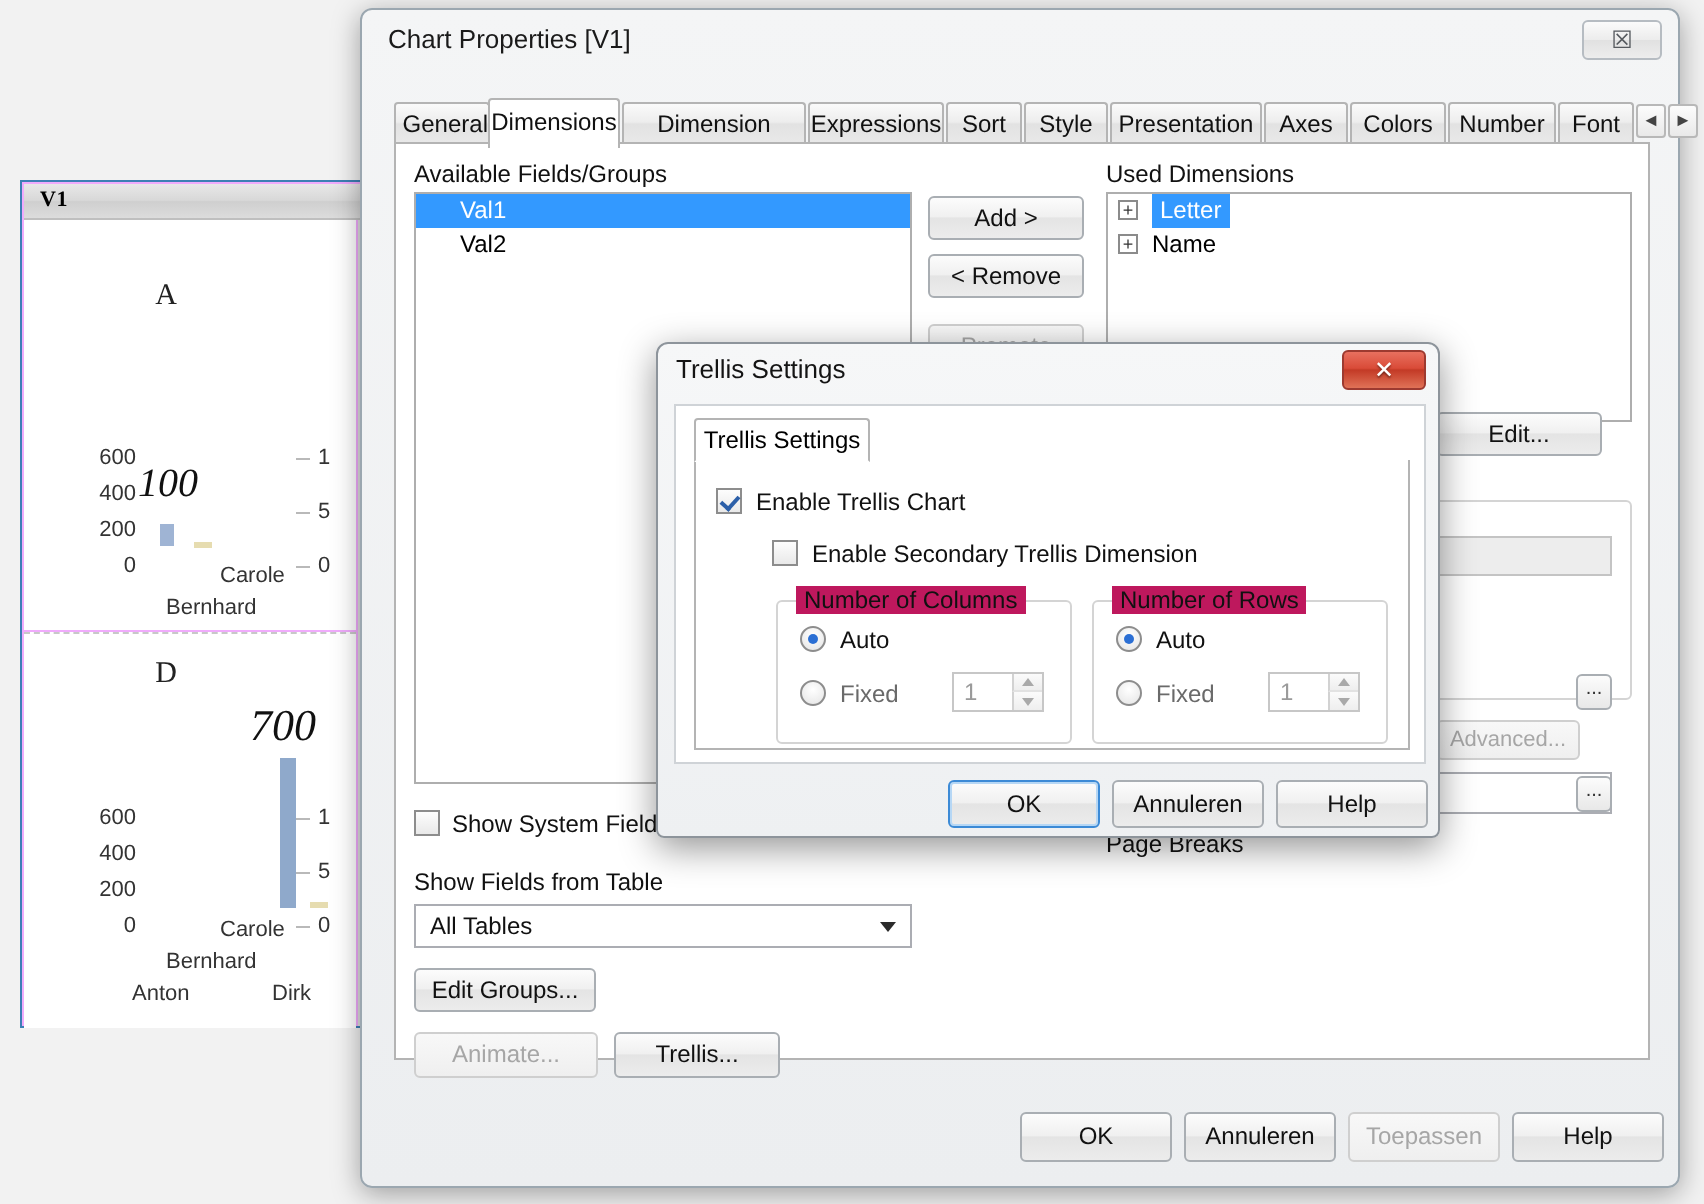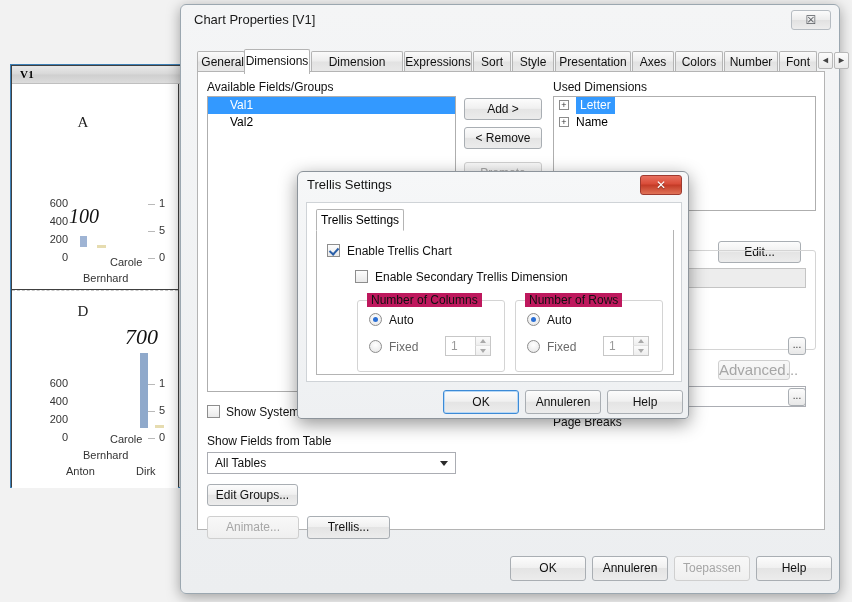--- a/index.html
+++ b/index.html
@@ -9,22 +9,22 @@
     font-family:"Liberation Sans","DejaVu Sans",sans-serif;
     font-size:12px;color:#000;
     -webkit-font-smoothing:antialiased;
   }
 
   
   #desktop{position:absolute;left:0;top:0;width:852px;height:602px;
     background:#f2f2f2;}
 
   
-  #chartwin{position:absolute;left:10px;top:64px;width:178px;height:424px;
-    border:1px solid #3d7fb5;background:#404040;box-sizing:border-box;}
+  #chartwin{position:absolute;left:10px;top:90px;width:178px;height:424px;
+    border:1px solid #3d7fb5;background:#f0abfc;box-sizing:border-box;}
   #chartwin-title{position:absolute;left:1px;top:1px;width:176px;height:18px;
     background:linear-gradient(to bottom,#e8e8e8 0%,#d8d8d8 48%,#cfcfcf 52%,#dcdcdc 100%);
     border-bottom:1px solid #bfbfbf;box-sizing:border-box;}
   #chartwin-title span{position:absolute;left:8px;top:2px;font-size:11px;font-weight:bold;
     font-family:"Liberation Serif","DejaVu Serif",serif;letter-spacing:.3px;}
   .chartpane{position:absolute;left:1px;width:166px;background:#fff;overflow:hidden;}
   #pane-a{top:19px;height:205px;}
   #pane-d{top:225px;height:197px;border-top:1px dashed #c8c8c8;}
   .pane-letter{position:absolute;width:100%;text-align:center;left:-12px;
     font-size:15px;font-family:"Liberation Serif","DejaVu Serif",serif;color:#222;}
@@ -79,21 +79,21 @@
   .listitem{position:relative;height:17px;line-height:17px;padding-left:22px;font-size:12px;}
   .listitem.sel{background:#3399ff;color:#fff;}
   .plusbox{position:absolute;left:5px;top:3px;width:10px;height:10px;
     border:1px solid #8b8b8b;background:#fff;box-sizing:border-box;
     font-size:9px;line-height:8px;text-align:center;color:#333;}
   .btn{position:absolute;box-sizing:border-box;border:1px solid #a9aeb3;border-radius:3px;
     background:linear-gradient(to bottom,#fcfcfc 0%,#f0f0f0 47%,#e4e4e4 50%,#ececec 100%);
     font-size:12px;color:#111;text-align:center;}
   .btn.dis{color:#a6a6a6;border-color:#cfcfcf;
     background:linear-gradient(to bottom,#f8f8f8,#efefef);}
-  .btn.small{font-size:15px;}
+  .btn.small{font-size:11px;}
   .chk{position:absolute;width:13px;height:13px;border:1px solid #8d8d8d;
     background:linear-gradient(to bottom,#fdfdfd,#e9e9e9);box-sizing:border-box;}
   .chk.on:after{content:"";position:absolute;left:3px;top:1px;width:4px;height:7px;
     border:solid #2b5fa8;border-width:0 2px 2px 0;transform:rotate(42deg);}
   .radio{position:absolute;width:13px;height:13px;border-radius:50%;
     border:1px solid #8d8d8d;background:radial-gradient(circle at 50% 35%,#ffffff,#e4e4e4);
     box-sizing:border-box;}
   .radio.on:after{content:"";position:absolute;left:3px;top:3px;width:5px;height:5px;
     border-radius:50%;background:#2b6fd4;}
   .combo{position:absolute;border:1px solid #abadb3;background:#fff;box-sizing:border-box;
@@ -117,21 +117,21 @@
   .spin .sb i{position:absolute;left:50%;top:50%;width:0;height:0;margin-left:-3px;}
   .spin .sb.up i{margin-top:-2px;border-left:3px solid transparent;border-right:3px solid transparent;border-bottom:4px solid #a9a9a9;}
   .spin .sb.dn i{margin-top:-2px;border-left:3px solid transparent;border-right:3px solid transparent;border-top:4px solid #a9a9a9;}
   .ellipsisbtn{position:absolute;width:18px;height:18px;box-sizing:border-box;
     border:1px solid #a9aeb3;border-radius:3px;
     background:linear-gradient(to bottom,#fcfcfc,#e8e8e8);
     font-size:10px;color:#333;text-align:center;line-height:13px;}
   .blurred{filter:blur(2.2px);opacity:.55;}
 
   
-  #trellis{position:absolute;left:297px;top:171px;width:392px;height:248px;
+  #trellis{position:absolute;left:328px;top:171px;width:392px;height:248px;
     border:1px solid #8d949b;border-radius:6px 6px 4px 4px;
     background:linear-gradient(to bottom,#f6f7f8 0%,#eef0f2 100%);
     box-shadow:0 5px 18px rgba(0,0,0,.42);box-sizing:border-box;z-index:50;}
   #tr-titlebar{position:absolute;left:0;top:0;width:100%;height:27px;
     border-radius:5px 5px 0 0;overflow:hidden;}
   #tr-titlebar .t{position:absolute;left:9px;top:5px;font-size:13px;color:#141414;}
   #tr-titlebar .ghost{position:absolute;left:145px;top:5px;width:150px;height:16px;}
   #tr-close{position:absolute;right:6px;top:3px;width:42px;height:20px;
     border:1px solid #9d3a30;border-radius:3px;
     background:linear-gradient(to bottom,#e8705f 0%,#d94b38 45%,#c33a26 50%,#e07257 100%);
@@ -253,21 +253,21 @@
       <div class="listitem" style="padding-left:0;">
         <span class="plusbox">+</span>
         <span style="position:absolute;left:22px;top:0;background:#3399ff;color:#fff;padding:0 4px;">Letter</span>
       </div>
       <div class="listitem" style="padding-left:0;">
         <span class="plusbox">+</span>
         <span style="position:absolute;left:22px;top:0;">Name</span>
       </div>
     </div>
 
-    <div class="btn" style="left:520px;top:134px;width:83px;height:22px;line-height:20px;margin-top:35px;">Edit...</div>
+    <div class="btn" style="left:520px;top:134px;width:83px;height:22px;line-height:20px;">Edit...</div>
 
     <div class="groupbox" style="left:355px;top:178px;width:263px;height:100px;"></div>
     <div class="txtbox dis" style="left:365px;top:196px;width:243px;height:20px;"></div>
     <div class="ellipsisbtn" style="left:590px;top:265px;">...</div>
     <div class="btn dis small" style="left:520px;top:288px;width:72px;height:20px;line-height:18px;">Advanced...</div>
 
     <div class="lbl" style="left:355px;top:297px;">Comment</div>
     <div class="txtbox" style="left:355px;top:314px;width:253px;height:21px;"></div>
     <div class="ellipsisbtn" style="left:590px;top:316px;">...</div>
 

